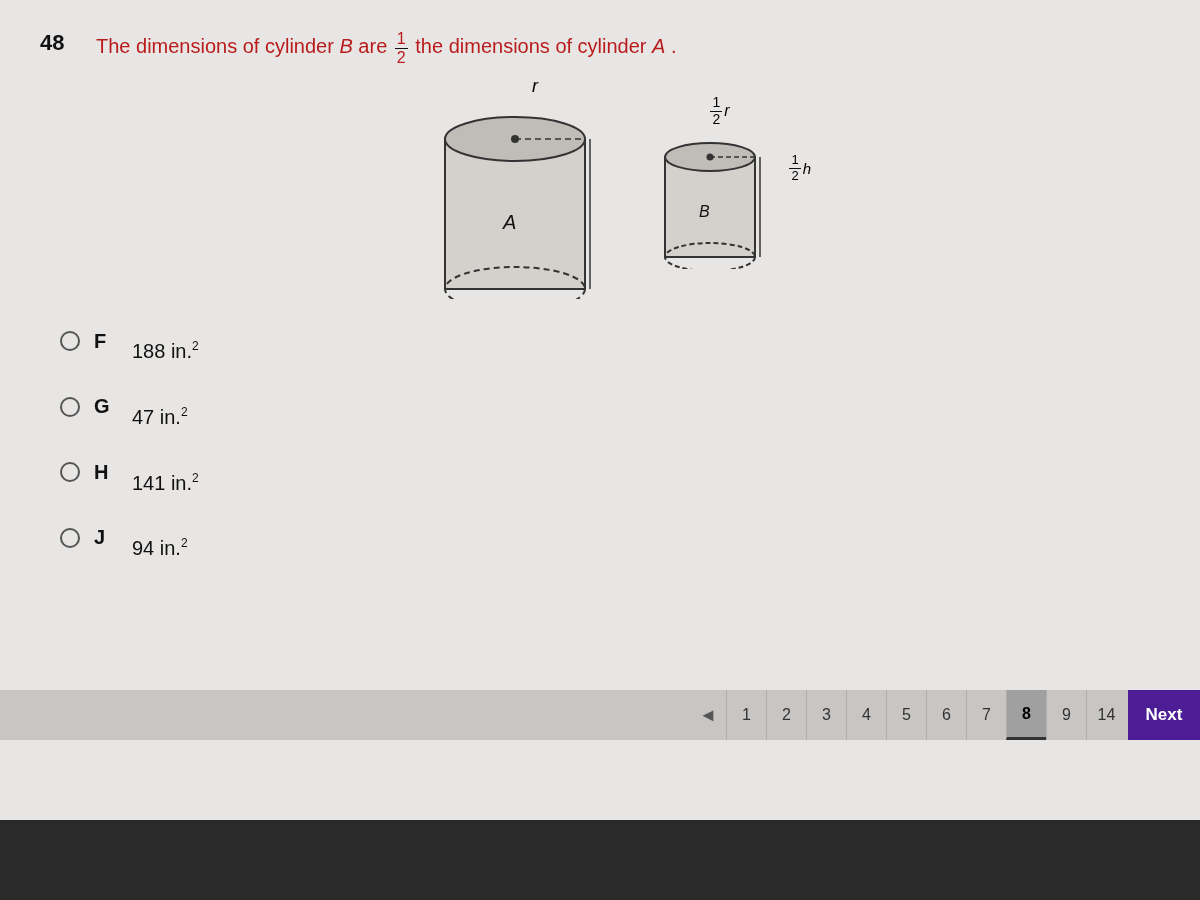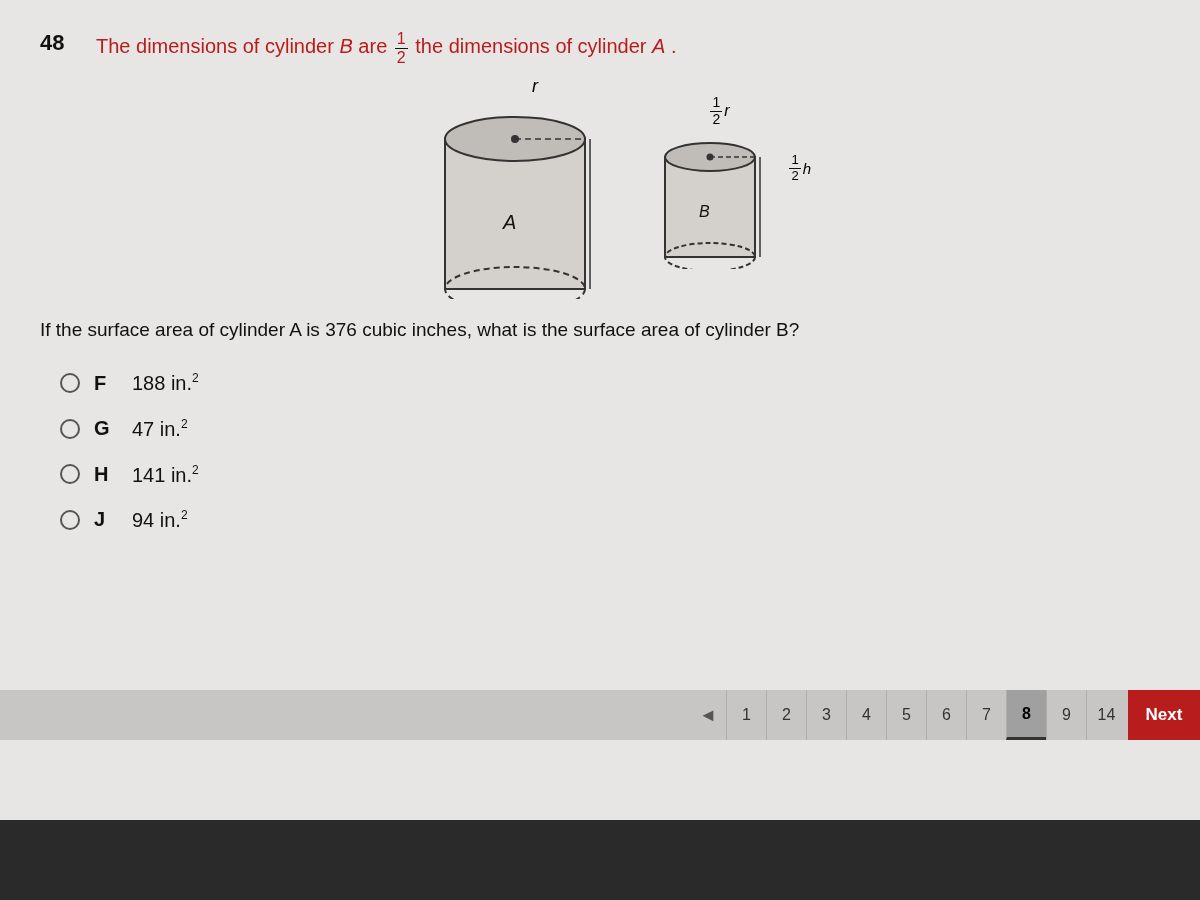--- a/index.html
+++ b/index.html
@@ -116,20 +116,21 @@
     }
 
     .option-letter {
       font-weight: bold;
       font-size: 20px;
       min-width: 24px;
     }
 
     .option-value {
       font-size: 20px;
+      margin-top: 20px;
     }
 
     sup {
       font-size: 12px;
     }
 
     
     .bottom-bar {
       position: absolute;
       bottom: 80px;
@@ -179,21 +180,21 @@
     .page-btn.active {
       background: #a0a0a0;
       font-weight: bold;
       color: #000;
       border-bottom: 3px solid #333;
     }
 
     .next-btn {
       width: 72px;
       height: 50px;
-      background: #b91c1c;
+      background: #4c1d95;
       color: #fff;
       font-size: 17px;
       font-weight: bold;
       display: flex;
       align-items: center;
       justify-content: center;
       cursor: pointer;
       border: none;
       margin-left: 2px;
     }
@@ -281,21 +282,20 @@
         <span style="display:inline-flex;flex-direction:column;align-items:center;font-size:13px;line-height:1.1;">
           <span style="border-bottom:1.5px solid #111;padding:0 2px;">1</span>
           <span style="padding:0 2px;">2</span>
         </span>
         <span style="font-style:italic;font-size:15px;">h</span>
       </div>
     </div>
 
   </div>
 
-  <div class="sub-question">If the surface area of cylinder A is 376 cubic inches, what is the surface area of cylinder B?</div>
 
   <div class="answer-options">
 
     <div class="answer-option">
       <div class="radio-circle"></div>
       <span class="option-letter">F</span>
       <span class="option-value">188 in.<sup>2</sup></span>
     </div>
 
     <div class="answer-option">

